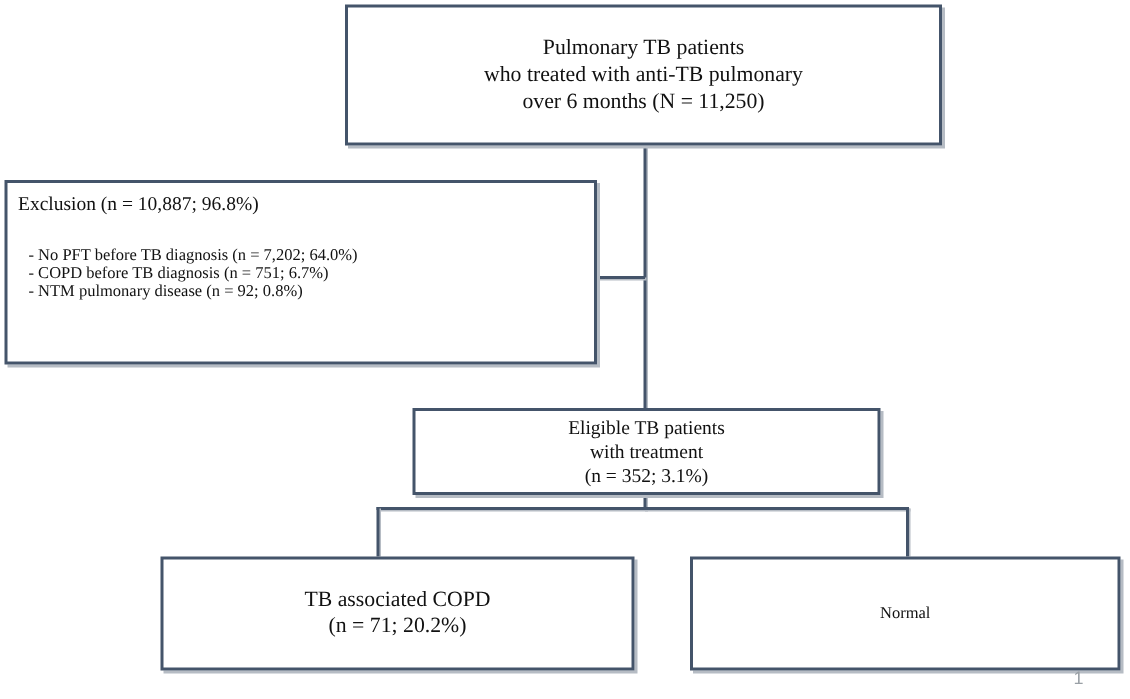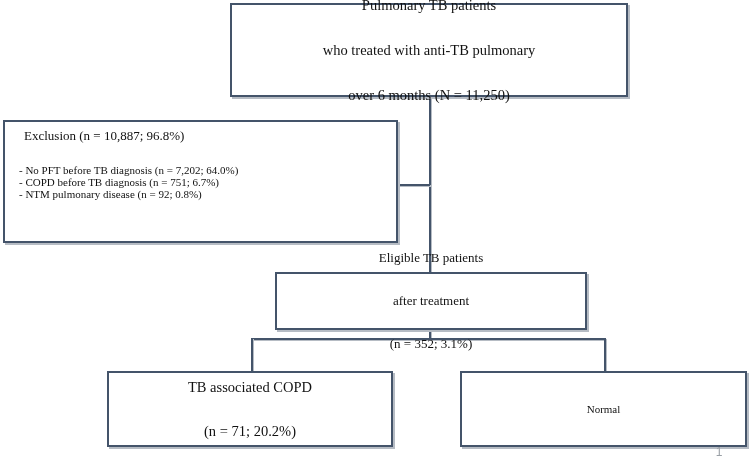--- a/index.html
+++ b/index.html
@@ -11,43 +11,42 @@
     color: var(--text, #111111);
     font-family: "Liberation Serif", "DejaVu Serif", serif;
     overflow: hidden;
   }
   .box {
     position: absolute;
     box-sizing: border-box;
     background: #ffffff;
     border: 2px solid var(--border, #44546a);
     box-shadow: 2px 2px 0 var(--shadow, #b6bcc4);
-    gap: 27px;
   }
   .center {
     display: flex;
     flex-direction: column;
     align-items: center;
     justify-content: center;
     text-align: center;
   }
   .line {
     position: absolute;
     background: var(--border, #44546a);
     box-shadow: 1px 1px 0 var(--shadow, #b6bcc4);
   }
   .line.v { width: 2px; }
   .line.h { height: 2px; }
 
   .top-box      { left: 230px; top: 3px;   width: 398px; height: 94px; font-size: 14.5px; line-height: 18px; }
   .excl-box     { left: 3px;   top: 120px; width: 395px; height: 123px; padding: 6px 3px 0 3px; }
-  .excl-title   { font-size: 13px; line-height: 16px; margin: 0 0 20px 16px; white-space: nowrap; }
+  .excl-title   { font-size: 13px; line-height: 16px; margin: 0 0 20px 4px; white-space: nowrap; }
   .excl-item    { font-size: 11px; line-height: 12px; white-space: nowrap; margin-left: 11px; }
   .eligible-box { left: 275px; top: 272px; width: 312px; height: 58px; font-size: 13px; line-height: 16px; }
-  .copd-box     { left: 107px; top: 371px; width: 286px; height: 76px; font-size: 14.5px; line-height: 17px; }
+  .copd-box     { left: 107px; top: 371px; width: 316px; height: 76px; font-size: 14.5px; line-height: 17px; }
   .normal-box   { left: 460px; top: 371px; width: 287px; height: 76px; font-size: 11px; line-height: 17px; }
 
   .page-number {
     position: absolute;
     left: 708px; top: 445px;
     width: 22px;
     text-align: center;
     font-family: "Liberation Sans", "DejaVu Sans", sans-serif;
     font-size: 12px;
     color: var(--page_number, #9aa0a6);
@@ -73,21 +72,21 @@
 
   <div class="box excl-box">
     <div class="excl-title">Exclusion (n = 10,887; 96.8%)</div>
     <div class="excl-item">- No PFT before TB diagnosis (n = 7,202; 64.0%)</div>
     <div class="excl-item">- COPD before TB diagnosis (n = 751; 6.7%)</div>
     <div class="excl-item">- NTM pulmonary disease (n = 92; 0.8%)</div>
   </div>
 
   <div class="box center eligible-box">
     <div>Eligible TB patients</div>
-    <div>after treatment</div>
+    <div>with treatment</div>
     <div>(n = 352; 3.1%)</div>
   </div>
 
   <div class="box center copd-box">
     <div>TB associated COPD</div>
     <div>(n = 71; 20.2%)</div>
   </div>
 
   <div class="box center normal-box">
     <div>Normal</div>

